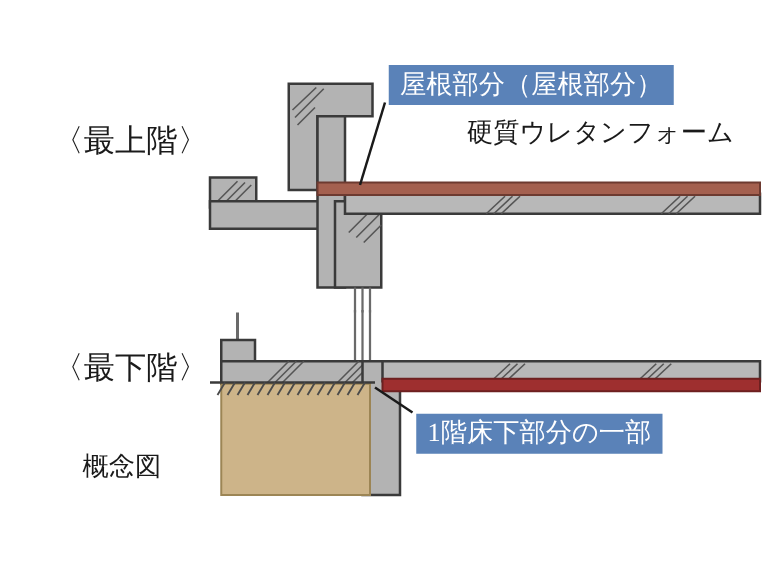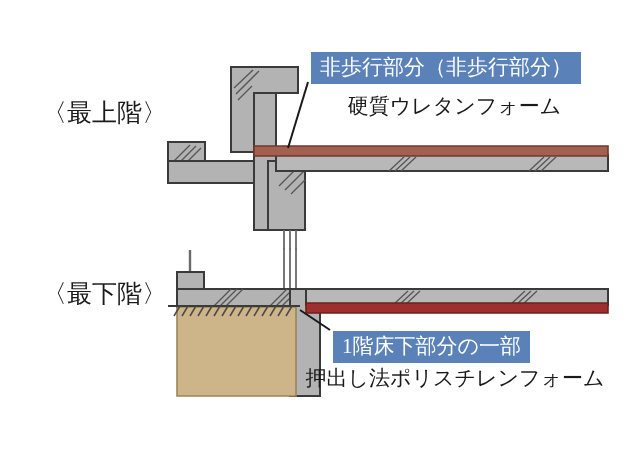--- a/index.html
+++ b/index.html
@@ -58,21 +58,21 @@
     position: absolute;
     color: #1a1a1a;
     font-size: 21px;
     line-height: 28px;
     white-space: nowrap;
     text-align: center;
     font-family: "Liberation Serif", "DejaVu Serif", serif;
   }
   #caption-roof  { left: 322px; top: 92px;  width: 265px; }
   #caption-floor { left: 300px; top: 364px; width: 310px; }
-  .caption div { display: block; }
+  .caption div { display: block; text-align: right; }
 </style>
 </head>
 <body>
 
 <div id="stage">
 
   <svg id="diagram-svg" viewBox="0 0 626 463">
     <defs>
 
       <pattern id="groundHatch" width="9" height="12" patternUnits="userSpaceOnUse">
@@ -193,26 +193,26 @@
       <path d="M 306 303 L 608 303 L 608 313 L 306 313 Z" fill="#9e2f2f" stroke="#6d2020" stroke-width="1.6"></path>
 
       <line x1="330" y1="330" x2="300" y2="310" stroke="#1a1a1a" stroke-width="2"></line>
     </g>
   </svg>
 
   <div class="floor-label" id="label-bottom-floor">〈最下階〉</div>
 
   <div class="floor-label" id="label-top-floor">〈最上階〉</div>
 
-
-  <div class="tag" id="tag-roof" style="background:#5a82b8;">非歩行部分（非歩行部分）</div>
+  <div id="label-concept">概念図</div>
+
+  <div class="tag" id="tag-roof" style="background:#5a82b8;">屋根部分（屋根部分）</div>
 
   <div class="caption" id="caption-roof">
     <div>硬質ウレタンフォーム</div>
   </div>
 
   <div class="tag" id="tag-floor" style="background:#5a82b8;">1階床下部分の一部</div>
 
   <div class="caption" id="caption-floor">
-    <div>押出し法ポリスチレンフォーム</div>
   </div>
 
 </div>
 
 </body></html>

